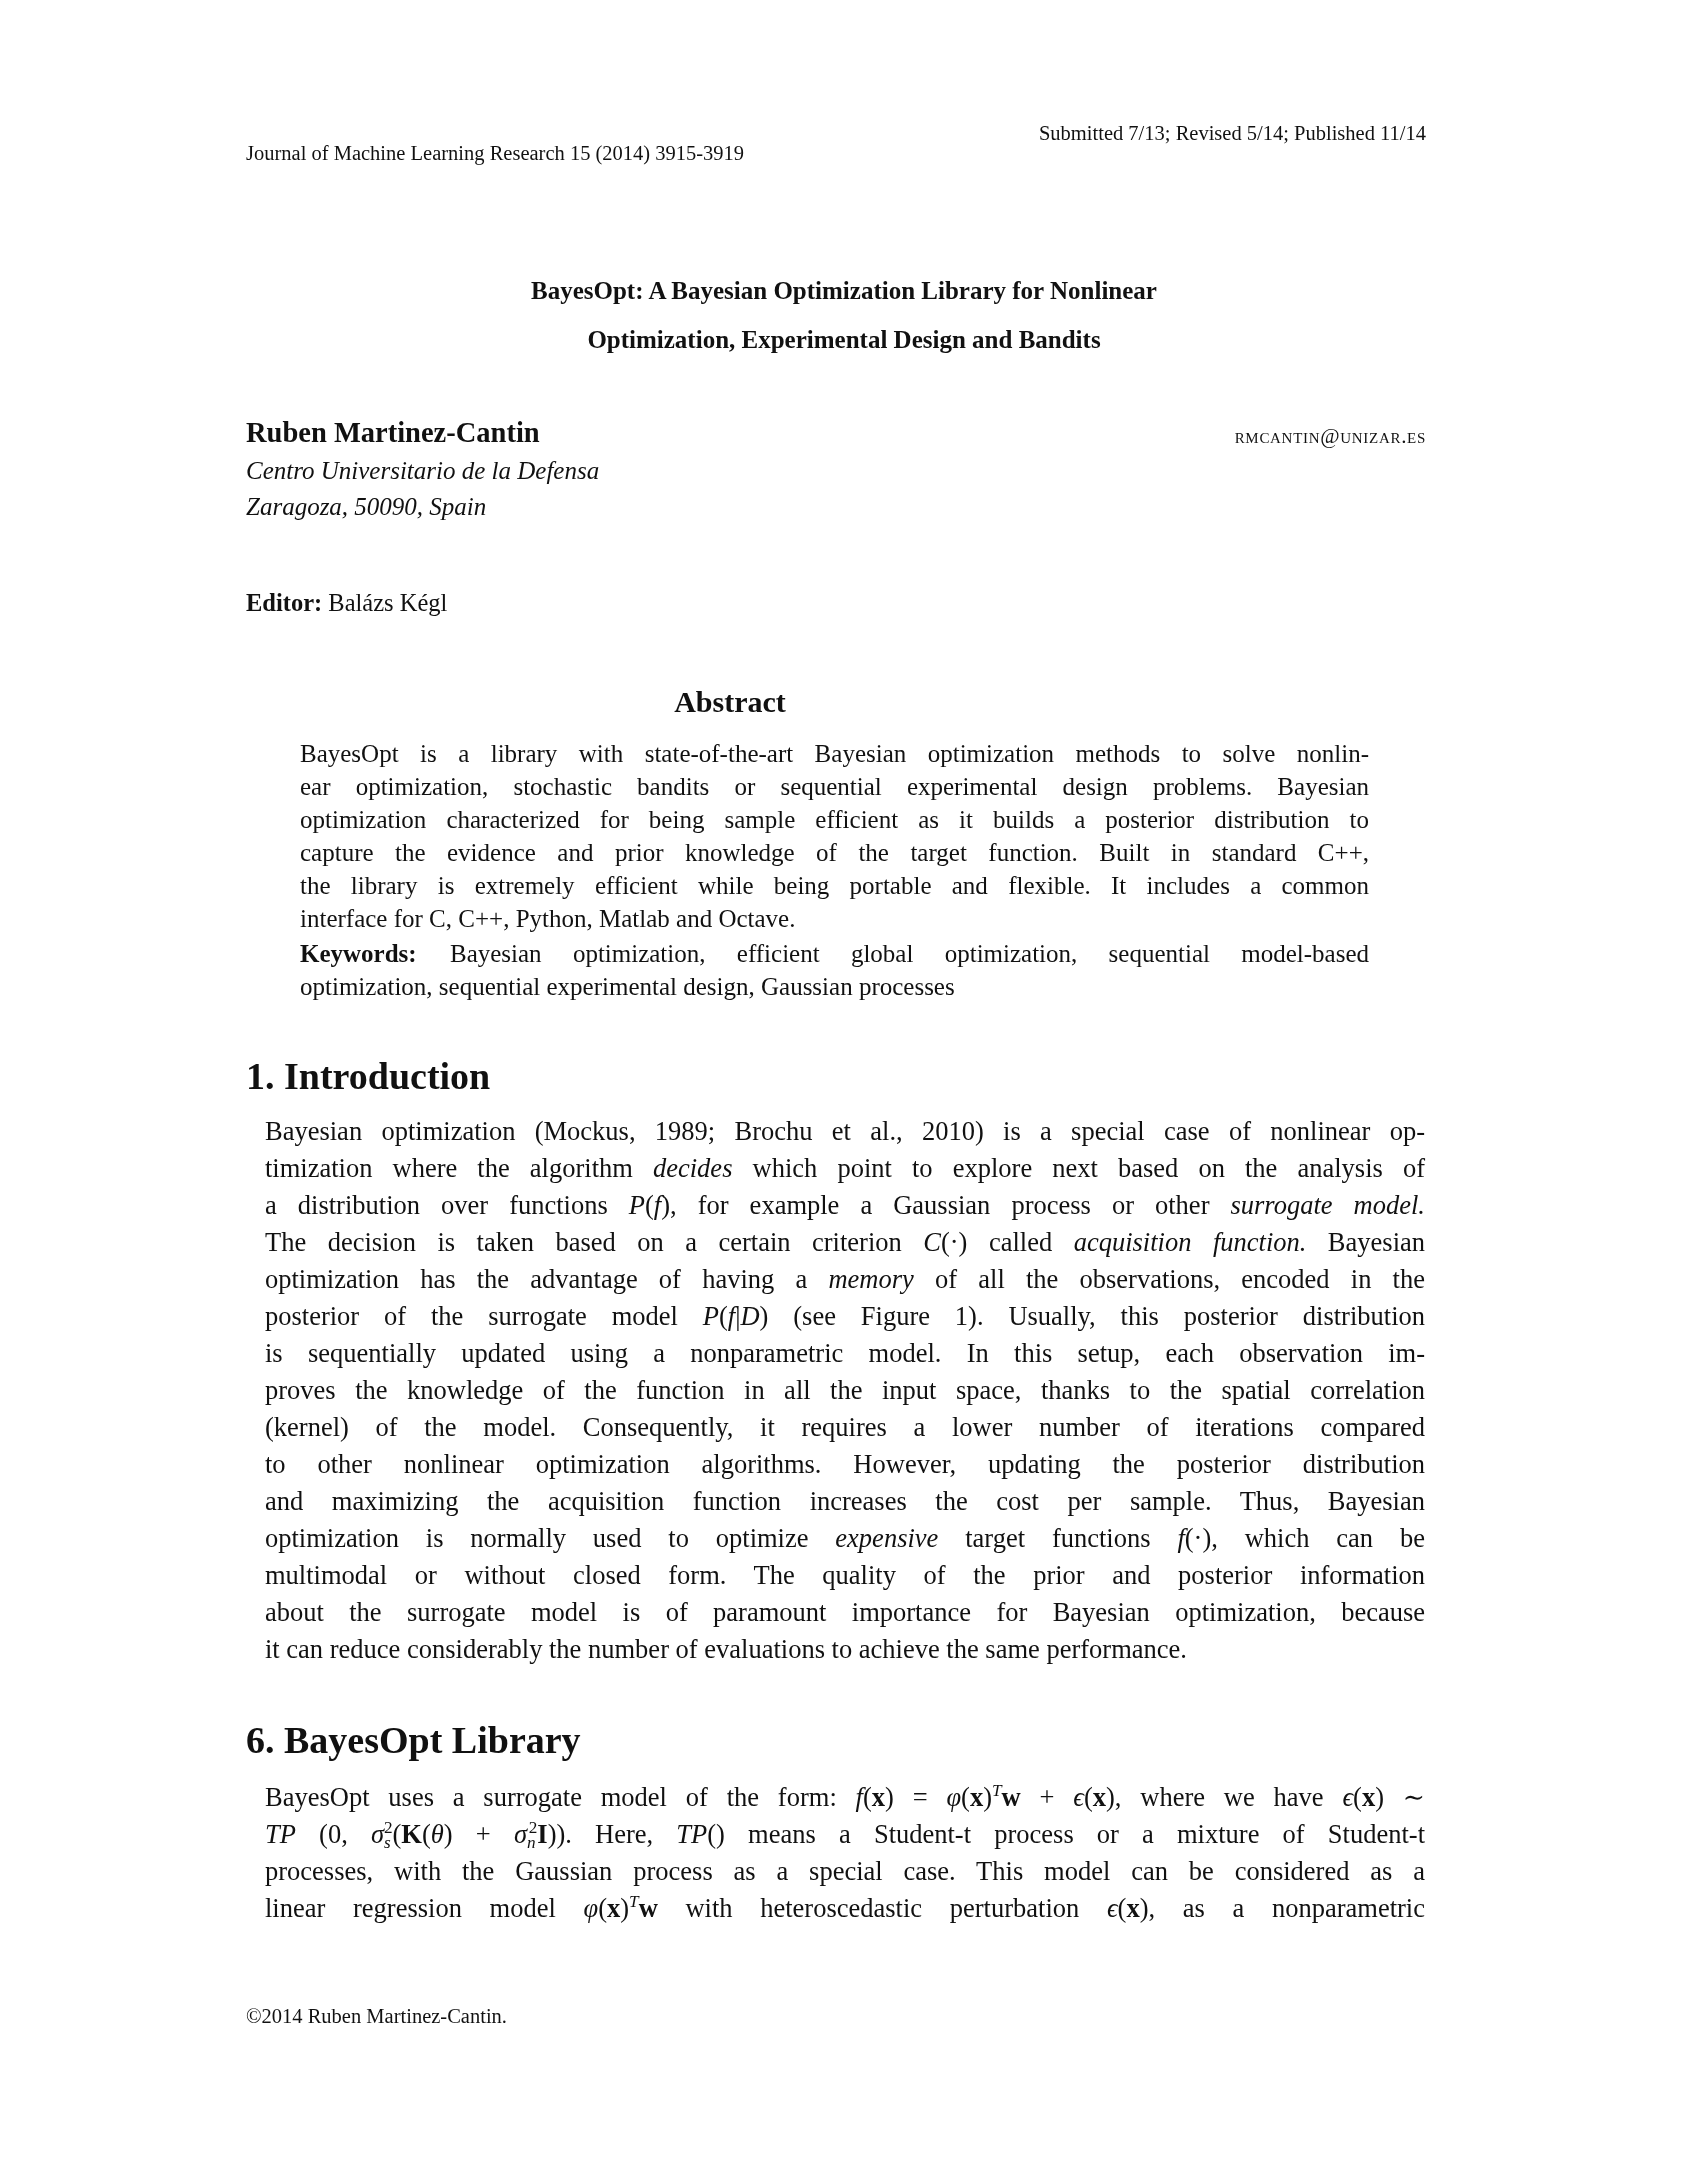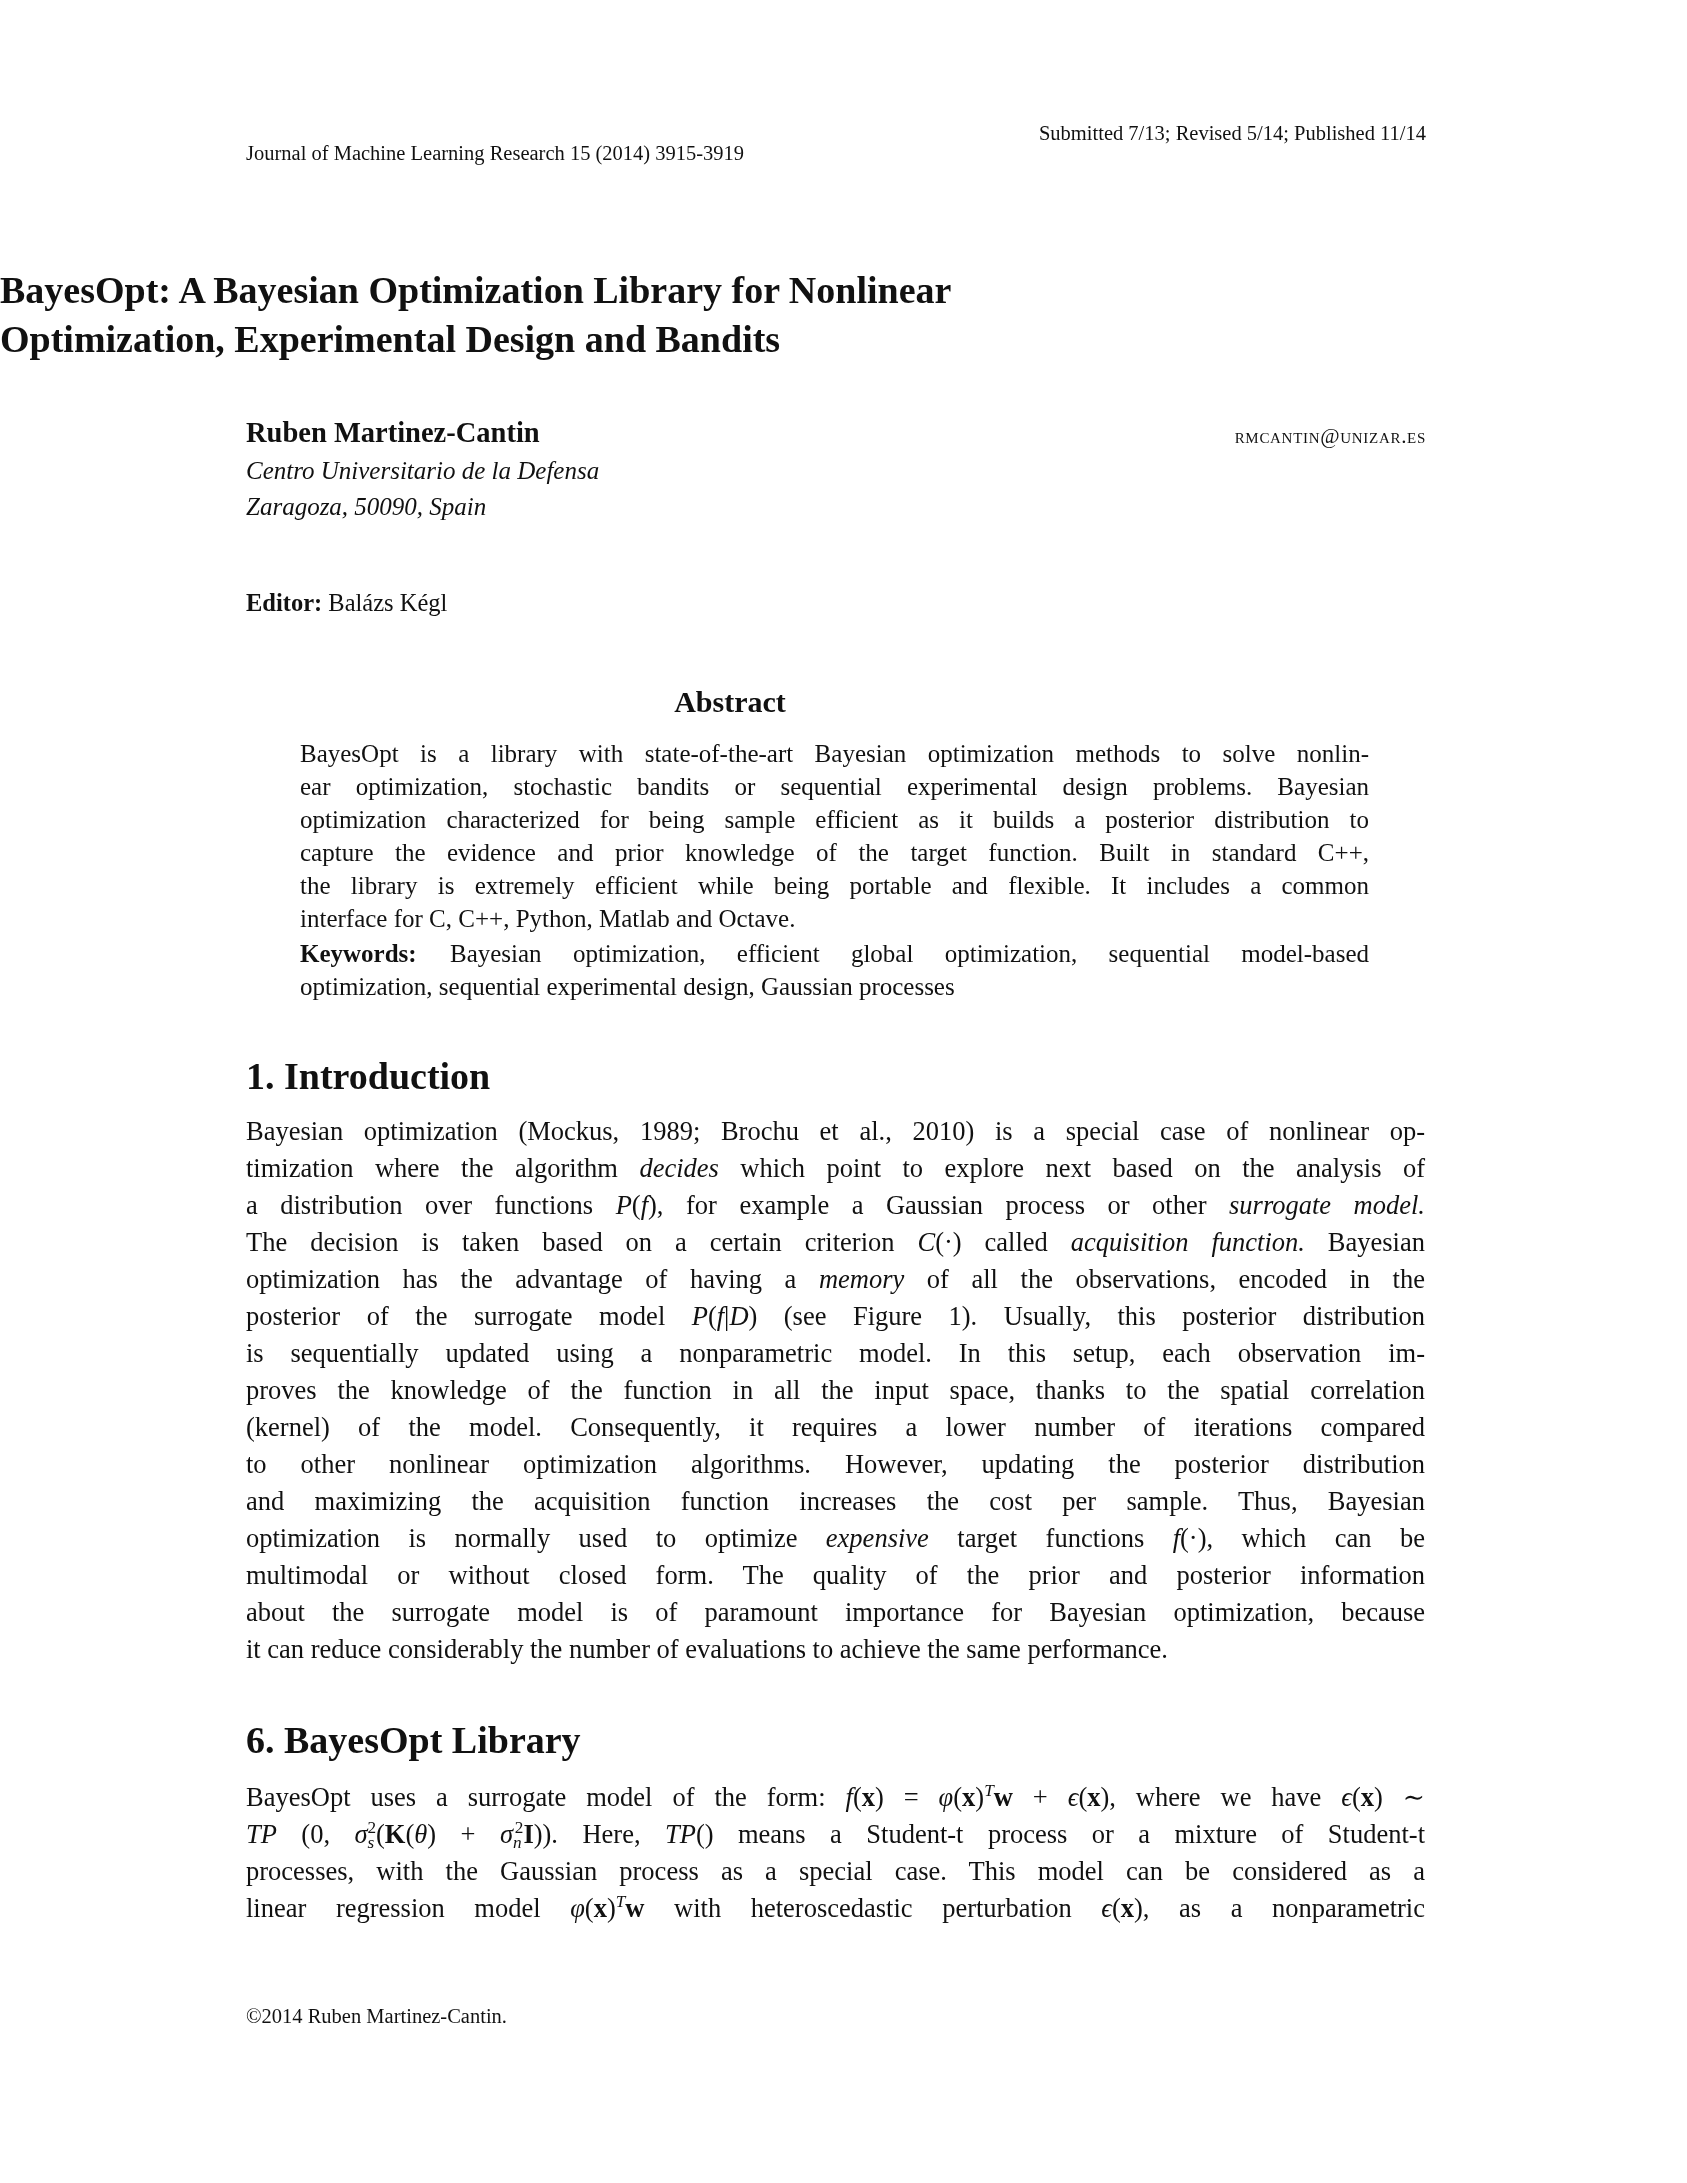--- a/index.html
+++ b/index.html
@@ -2,33 +2,33 @@
 <html style="font-size:10.6px"><head>
 <meta charset="utf-8">
 <style>
   html, body { margin:0; padding:0; background:#ffffff; }
   body { width:1688px; height:2183px; position:relative; overflow:hidden;
          font-family:"Liberation Serif","DejaVu Serif",serif; color:#111; }
   .abs { position:absolute; white-space:nowrap; }
   .running { top:110px; font-size:20.5px; }
   .running-left { left:246px;margin-top:32px; }
   .running-right { right:262px;margin-top:12px; }
-  .title { left:0; width:1688px; text-align:left; font-weight:bold; font-size:38px; line-height:49px; top:266px; white-space:normal; }
+  .title { left:0; width:1688px; text-align:center; font-weight:bold; font-size:25px; line-height:49px; top:266px; white-space:normal; }
   .author { left:246px; top:417px; font-size:28.5px; font-weight:bold; }
   .email { right:262px; top:424px; font-size:21px; font-variant:small-caps; letter-spacing:0.7px; }
   .affil { left:246px; font-size:25px; font-style:italic; }
   .editor { left:246px; top:589px; font-size:24.5px; }
   .editor b { font-weight:bold; }
   .abstract-head { left:0; width:1460px; text-align:center; top:685px; font-size:30px; font-weight:bold; }
   .abstract { left:300px; width:1069px; top:737px; font-size:25px; line-height:33px; text-align:justify; white-space:normal; }
   .keywords { left:300px; width:1069px; top:937px; font-size:25px; line-height:33px; text-align:justify; white-space:normal; }
   .keywords b { font-weight:bold; margin-right:2px; }
   .sec-head { left:246px; font-size:38px; font-weight:bold; }
   .body { left:246px; width:1179px; font-size:26.5px; line-height:37px; text-align:justify; white-space:normal; }
-  .line { display:block; text-align:justify; text-align-last:justify; height:37px; }
+  .line { display:block; text-align:justify; text-align-last:justify; height:37px;margin-left:19px; }
   .line.last { text-align-last:left; }
   .aline { display:block; text-align:justify; text-align-last:justify; height:33px; }
   .aline.last { text-align-last:left; }
   i, .it { font-style:italic; }
   .copyright { left:246px; top:2005px; font-size:20.5px; }
 </style>
 </head>
 <body>
 
 <div class="abs running running-left">Journal of Machine Learning Research 15 (2014) 3915-3919</div>

